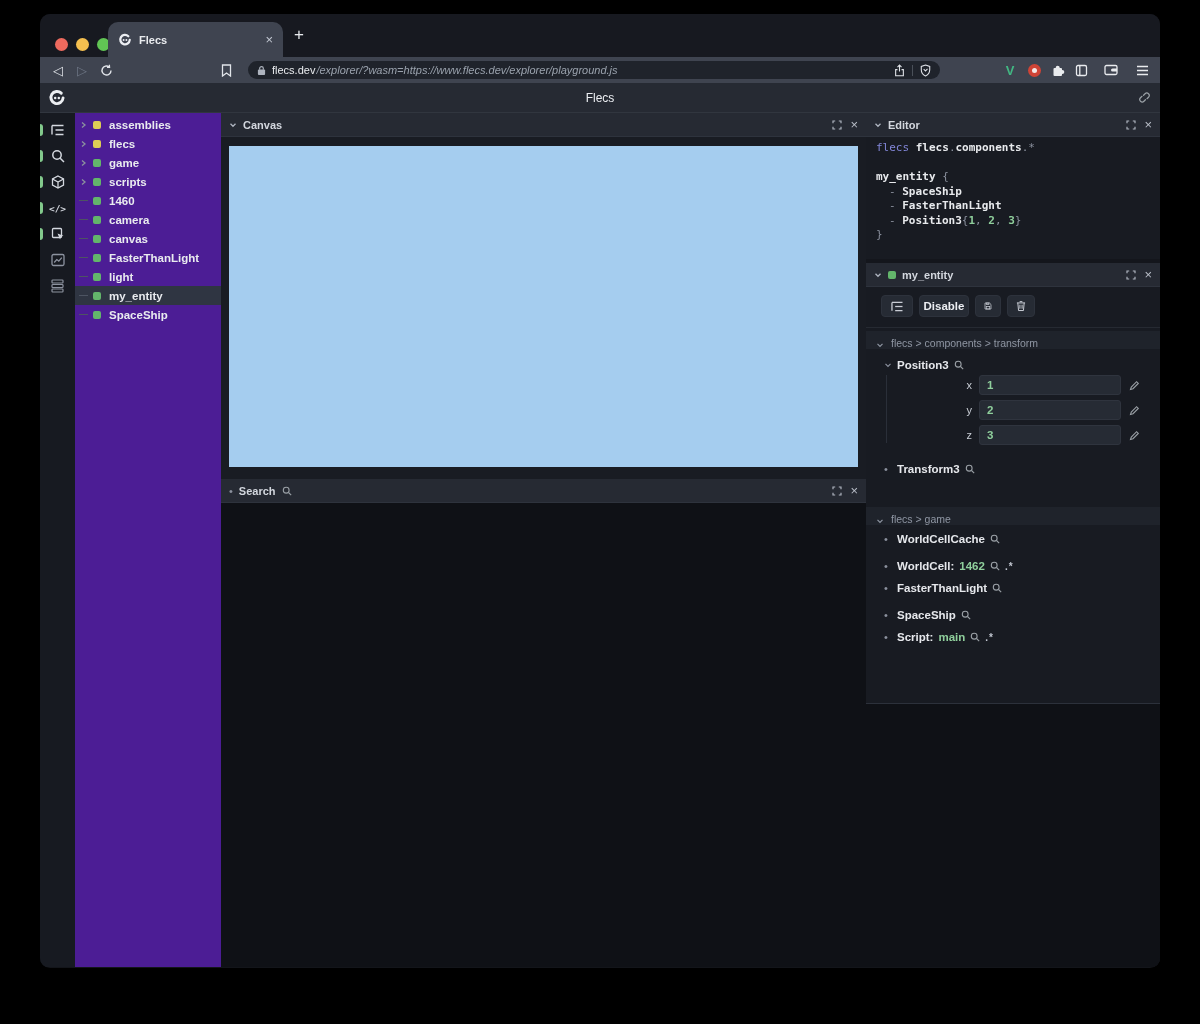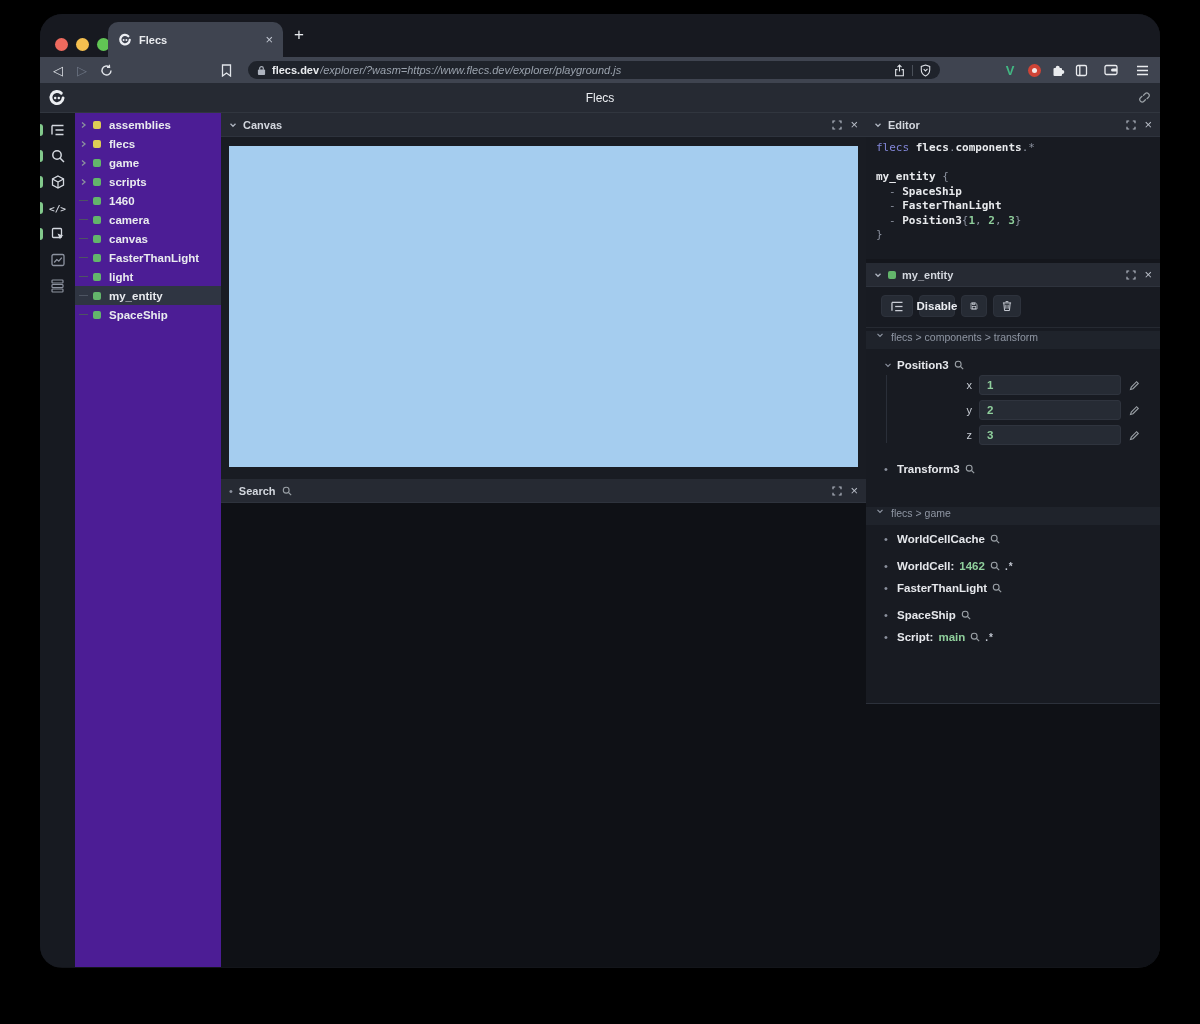--- a/index.html
+++ b/index.html
@@ -1,39 +1,39 @@
 <!DOCTYPE html>
 <html><head>
 <meta charset="utf-8">
 <style>
   * { margin:0; padding:0; box-sizing:border-box; }
   html,body { width:1200px; height:1024px; background:#000; font-family:"Liberation Sans", sans-serif; overflow:hidden; }
 
   .window { position:absolute; left:40px; top:14px; width:1120px; height:954px;
-            border-radius:22px; overflow:hidden; background:#13151a; }
+            border-radius:10px; overflow:hidden; background:#13151a; }
 
   
   .tabbar { position:relative; height:43px; background:#171920; }
   .lights { position:absolute; left:15px; top:24px; display:flex; gap:8px; }
   .light { width:13px; height:13px; border-radius:50%; }
   .light.red{background:#ed6a5e;} .light.yellow{background:#f4bf4f;} .light.green{background:#61c554;}
   .tab { position:absolute; left:68px; top:8px; width:175px; height:35px; background:#3f4450;
          border-radius:10px 10px 0 0; display:flex; align-items:center; padding:0 10px; gap:7px; }
   .tab-title { font-size:11px; font-weight:700; color:#e9ebee; flex:1; }
   .tab-close { color:#c3c8d2; font-size:13px; line-height:1; cursor:default; }
   .newtab { position:absolute; left:248px; top:9px; width:22px; height:24px; color:#e9ebee;
             font-size:17px; display:flex; align-items:center; justify-content:center; }
 
   
   .toolbar { position:relative; height:26px; background:#3f4450; }
   .navico { position:absolute; top:0; height:26px; display:flex; align-items:center; justify-content:center; color:#e2e5ea; }
   .glyph13 { font-size:13px; line-height:1; }
   .urlbar { position:absolute; left:208px; top:4px; width:692px; height:18px; border-radius:9px;
             background:#1f232b; display:flex; align-items:center; padding:0 9px; gap:6px; }
-  .url-domain { font-size:11px; font-weight:700; color:#e9ebee; }
+  .url-domain { font-size:11px; font-weight:400; color:#e9ebee; }
   .url-path { font-size:11px; color:#9aa2ad; white-space:nowrap; overflow:hidden; flex:1; }
   .url-right { display:flex; align-items:center; gap:7px; color:#dfe2e7; }
   .url-div { width:1px; height:11px; background:#4a5059; }
   .ext { position:absolute; top:0; height:26px; display:flex; align-items:center; justify-content:center; }
   .vlogo { color:#42b883; font-weight:700; font-size:13px; }
   .redext { width:13px; height:13px; border-radius:50%; background:#cf4436; position:relative; }
   .redext::after { content:""; position:absolute; left:4px; top:4px; width:5px; height:5px; border-radius:50%; background:#f4e9e7; }
 
   
   .appheader { position:relative; height:30px; background:#262a33; border-bottom:1px solid #31363f;
@@ -85,21 +85,21 @@
   .indent { padding-left:13px; }
   .gap4 { height:4px; background:#14161c; }
 
   .insp-body { height:417px; background:#181b22; border-bottom:1px solid #2c313b; overflow:hidden; }
   .itoolbar { display:flex; gap:6px; padding:8px 8px 0 15px; height:30px; }
   .ibtn { height:22px; background:#262b34; border:1px solid #2d323c; border-radius:4px; color:#c9cdd5;
           display:flex; align-items:center; justify-content:center; padding:0 8px; }
   .ibtn-label { font-size:11.5px; font-weight:700; color:#eceef2; }
   .idivider { border-top:1px solid #262a32; margin-top:10px; }
 
-  .sec-hdr { height:18px; margin-top:3px; background:#1f232b; display:flex; align-items:flex-start;
+  .sec-hdr { height:18px; margin-top:3px; background:#1f232b; display:flex; align-items:flex-end;
              gap:7px; padding:0 10px; color:#8f96a3; font-size:10.5px; }
   .crow { display:flex; align-items:center; padding-left:18px; height:16px; gap:5px; }
   .crow .cbul { color:#8b919e; font-size:11px; width:8px; }
   .cname { font-size:11.5px; font-weight:700; color:#e6e8ec; }
   .cval { font-size:11.5px; font-weight:700; color:#8fcf9c; }
   .mag { color:#9aa0a6; display:flex; }
   .pair { font-size:10px; font-weight:700; color:#c3c8d2; letter-spacing:1px; }
 
   .fields { position:relative; margin-top:2px; }
   .fields::before { content:""; position:absolute; left:20px; top:0; bottom:2px; width:1px; background:#2a2f39; }
@@ -442,21 +442,21 @@
       <div class="insp-body">
         <div class="itoolbar">
           <span class="ibtn" style="width:32px;">
             <svg width="14" height="11" viewBox="0 0 15 12" fill="none" stroke="currentColor" stroke-width="1.4">
                 <path d="M2 1.5 H13.5"></path>
                 <path d="M2 1.5 V10.5"></path>
                 <path d="M5.5 6 H13.5"></path>
                 <path d="M5.5 10.5 H13.5"></path>
               </svg>
           </span>
-          <span class="ibtn" style="width:36px;justify-content:center;">
+          <span class="ibtn" style="width:50px;justify-content:center;">
             <span class="ibtn-label">Disable</span>
           </span>
           <span class="ibtn" style="width:26px;">
             <svg width="12" height="12" viewBox="0 0 12 12" fill="none" stroke="currentColor" stroke-width="1.1">
                 <path d="M1.5 1.5 H8.3 L10.5 3.7 V10.5 H1.5 Z"></path>
                 <rect x="3.4" y="6.6" width="5.2" height="3.9"></rect>
                 <rect x="3.4" y="1.5" width="4" height="2.4"></rect>
               </svg>
           </span>
           <span class="ibtn" style="width:28px;">

